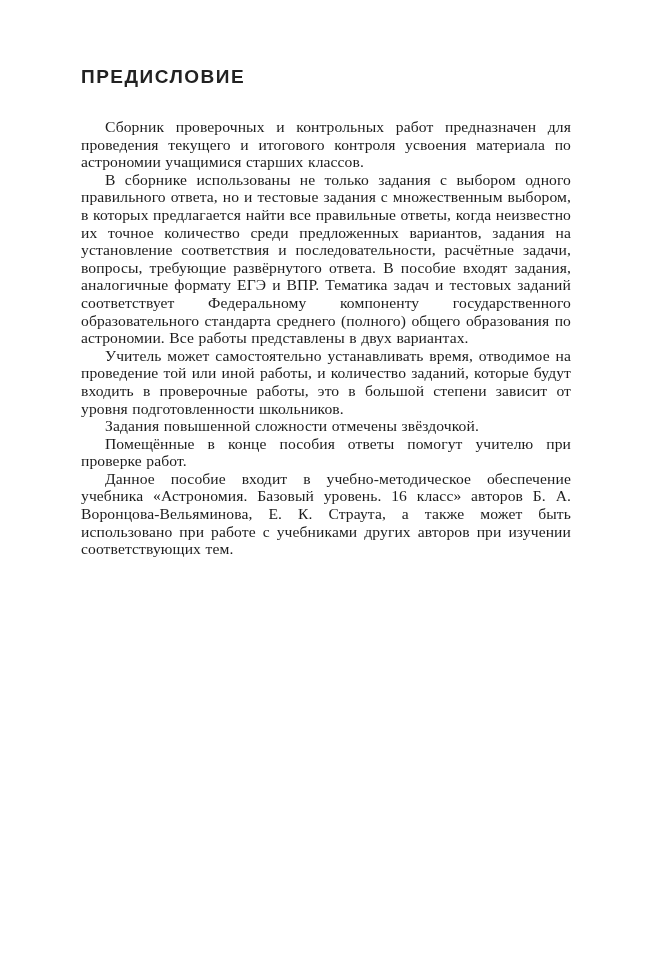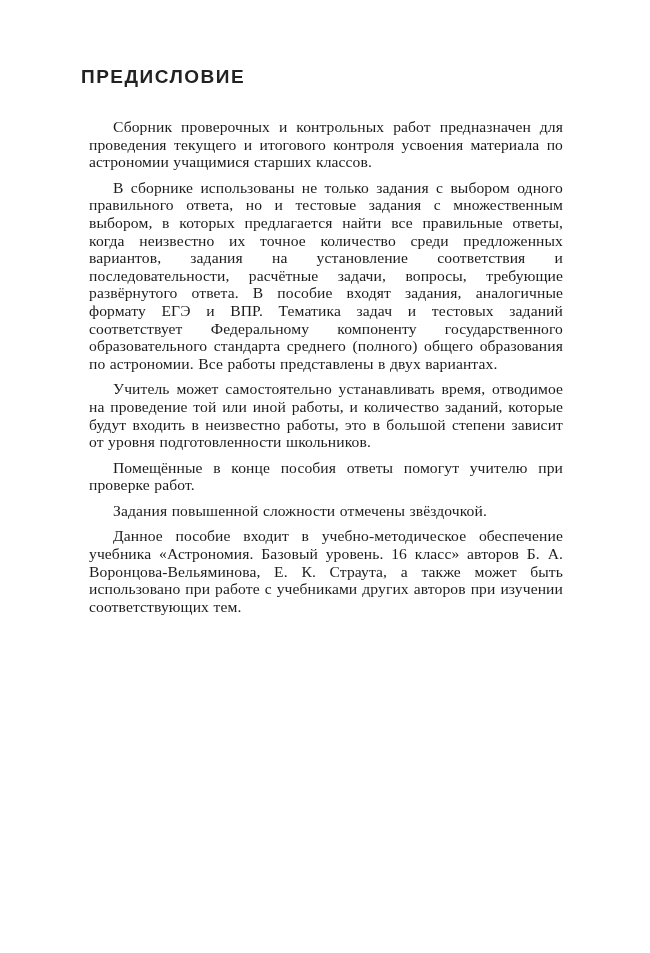--- a/index.html
+++ b/index.html
@@ -24,21 +24,21 @@
   }
   .preface-title {
     font-family: "Liberation Sans", sans-serif;
     font-size: 19px;
     font-weight: bold;
     letter-spacing: 1.5px;
     color: #222222;
     margin: 0 0 30px 0;
   }
   .body-text p {
-    margin: 8px;
+    margin: 0;
     font-size: 15.6px;
     line-height: 17.6px;
     text-align: justify;
     text-indent: 24px;
     letter-spacing: 0.1px;
     word-spacing: 0.5px;
     color: #1c1c1c;
   }
   .page-number {
     position: absolute;
@@ -51,20 +51,20 @@
 </style>
 </head>
 <body>
 
 <div class="page">
   <div class="content">
     <h1 class="preface-title">ПРЕДИСЛОВИЕ</h1>
     <div class="body-text">
       <p>Сборник проверочных и контрольных работ предназначен для проведения текущего и итогового контроля усвоения материала по астрономии учащимися старших классов.</p>
       <p>В сборнике использованы не только задания с выбором одного правильного ответа, но и тестовые задания с множественным выбором, в которых предлагается найти все правильные ответы, когда неизвестно их точное количество среди предложенных вариантов, задания на установление соответствия и последовательности, расчётные задачи, вопросы, требующие развёрнутого ответа. В пособие входят задания, аналогичные формату ЕГЭ и ВПР. Тематика задач и тестовых заданий соответствует Федеральному компоненту государственного образовательного стандарта среднего (полного) общего образования по астрономии. Все работы представлены в двух вариантах.</p>
-      <p>Учитель может самостоятельно устанавливать время, отводимое на проведение той или иной работы, и количество заданий, которые будут входить в неизвестно работы, это в большой степени зависит от уровня подготовленности школьников.</p>
+      <p>Учитель может самостоятельно устанавливать время, отводимое на проведение той или иной работы, и количество заданий, которые будут входить в проверочные работы, это в большой степени зависит от уровня подготовленности школьников.</p>
+      <p>Задания повышенной сложности отмечены звёздочкой.</p>
       <p>Помещённые в конце пособия ответы помогут учителю при проверке работ.</p>
-      <p>Задания повышенной сложности отмечены звёздочкой.</p>
       <p>Данное пособие входит в учебно-методическое обеспечение учебника «Астрономия. Базовый уровень. 16 класс» авторов Б. А. Воронцова-Вельяминова, Е. К. Страута, а также может быть использовано при работе с учебниками других авторов при изучении соответствующих тем.</p>
     </div>
   </div>
   <div class="page-number">3</div>
 </div>
 
 </body></html>

